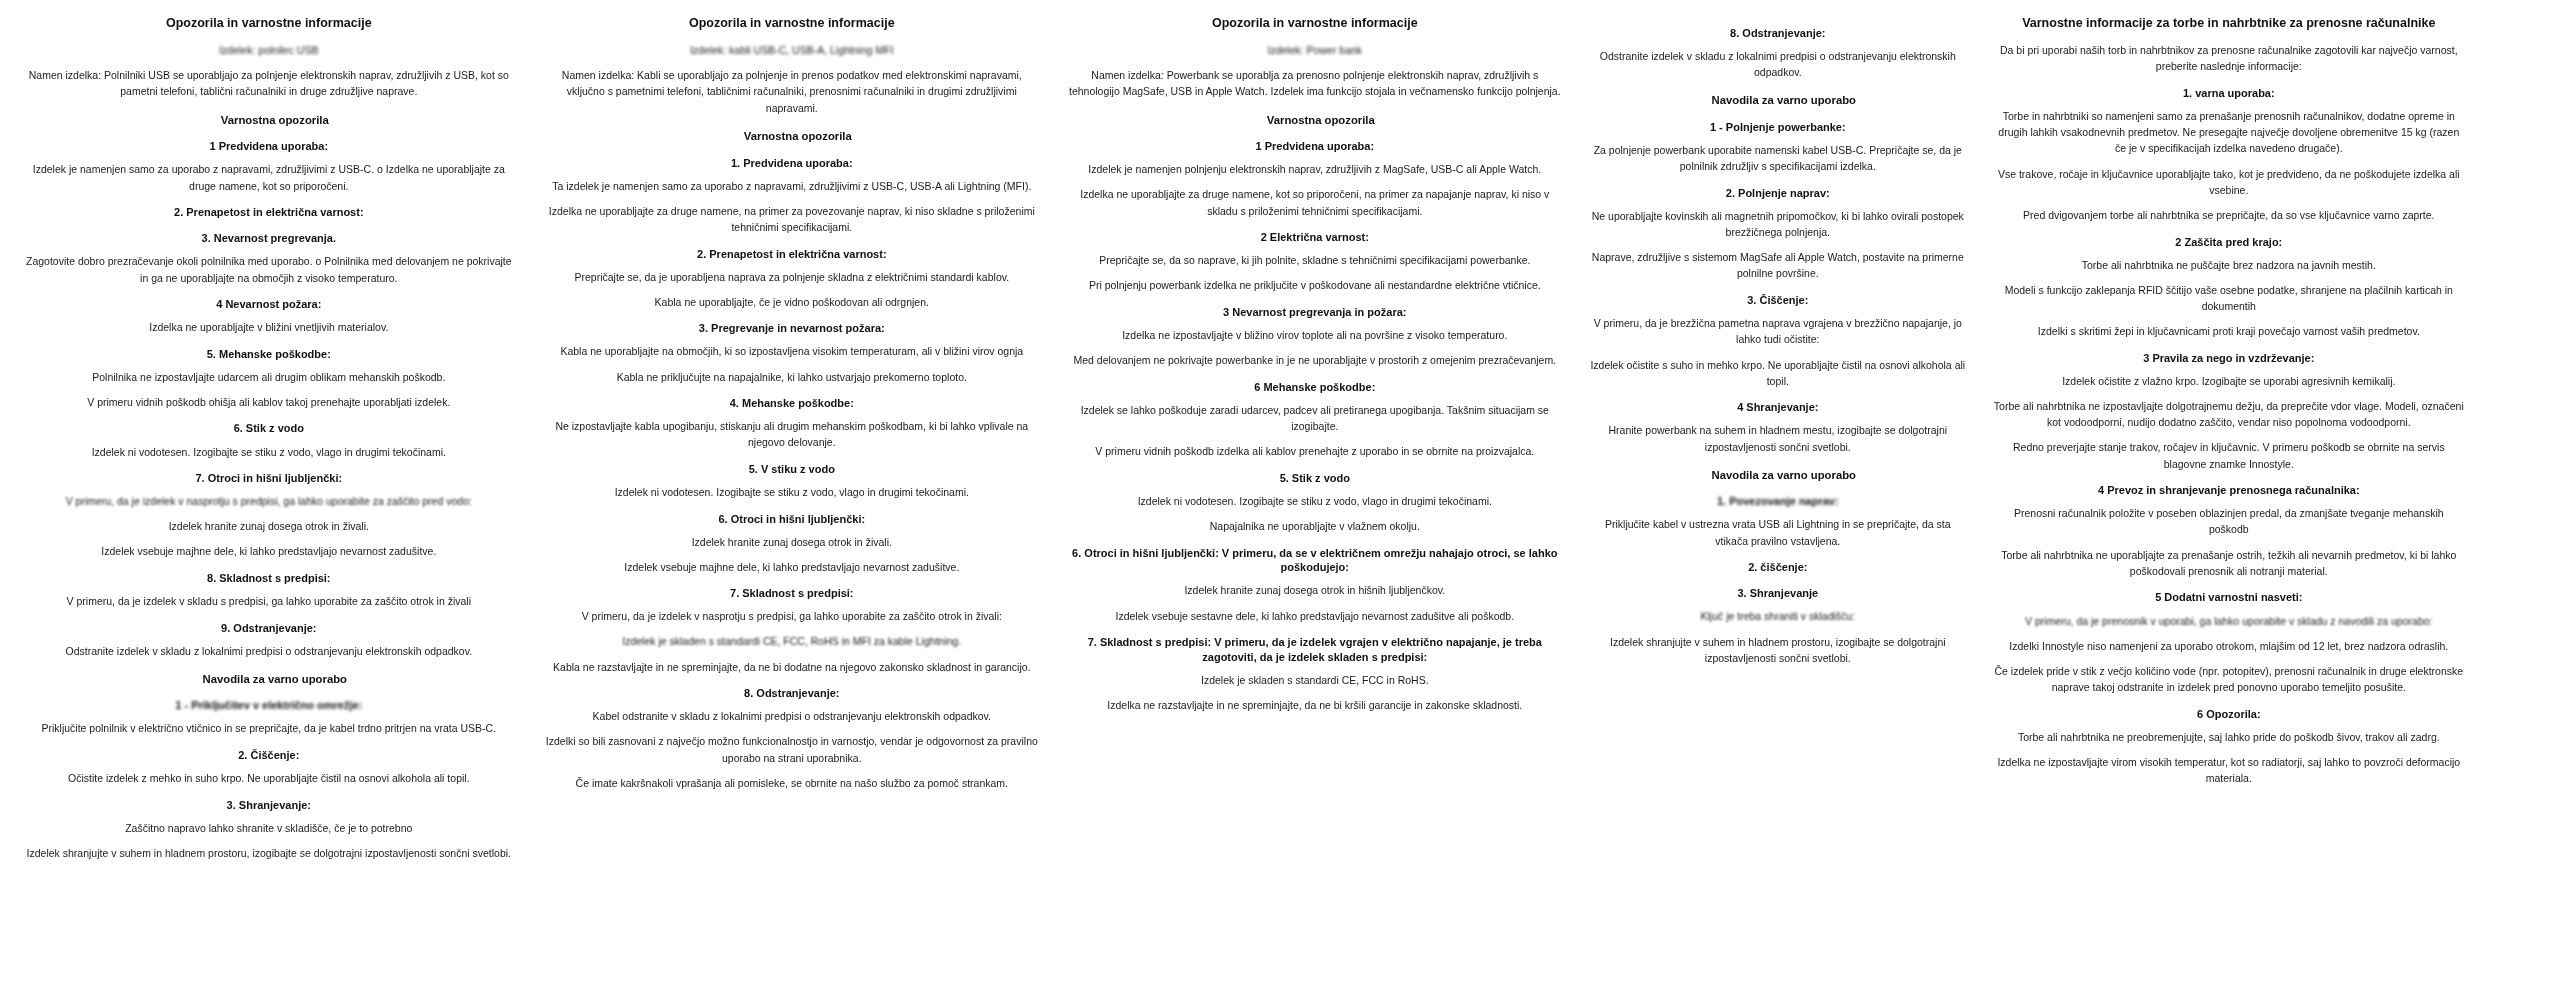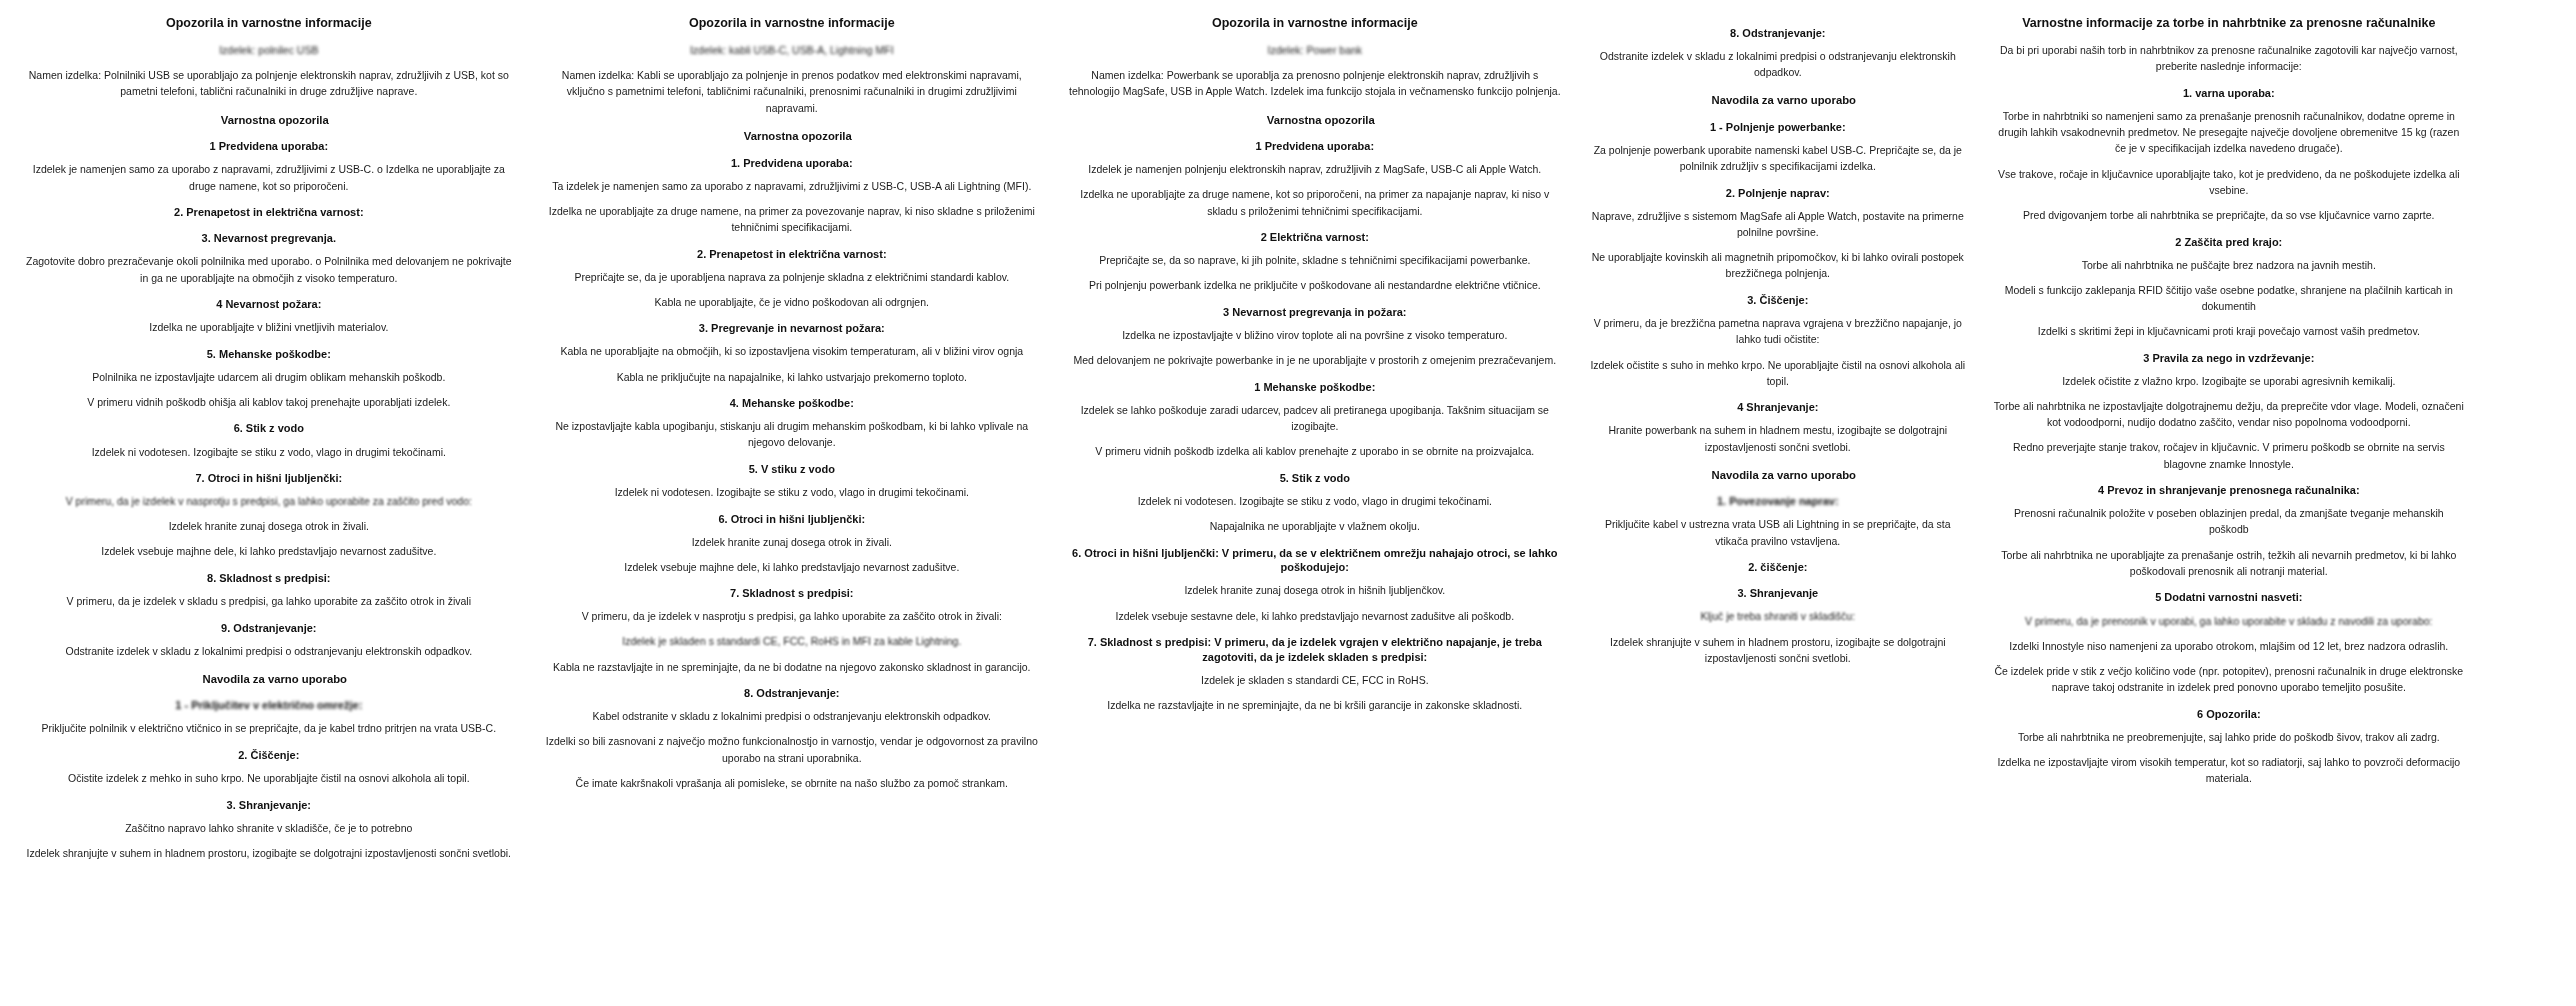--- a/index.html
+++ b/index.html
@@ -149,42 +149,42 @@
       <h3 class="sub-title">Varnostna opozorila</h3>
       <h4 class="item-title">1 Predvidena uporaba:</h4>
       <p class="body-text">Izdelek je namenjen polnjenju elektronskih naprav, združljivih z MagSafe, USB-C ali Apple Watch.</p>
       <p class="body-text">Izdelka ne uporabljajte za druge namene, kot so priporočeni, na primer za napajanje naprav, ki niso v skladu s priloženimi tehničnimi specifikacijami.</p>
       <h4 class="item-title">2 Električna varnost:</h4>
       <p class="body-text">Prepričajte se, da so naprave, ki jih polnite, skladne s tehničnimi specifikacijami powerbanke.</p>
       <p class="body-text">Pri polnjenju powerbank izdelka ne priključite v poškodovane ali nestandardne električne vtičnice.</p>
       <h4 class="item-title">3 Nevarnost pregrevanja in požara:</h4>
       <p class="body-text">Izdelka ne izpostavljajte v bližino virov toplote ali na površine z visoko temperaturo.</p>
       <p class="body-text">Med delovanjem ne pokrivajte powerbanke in je ne uporabljajte v prostorih z omejenim prezračevanjem.</p>
-      <h4 class="item-title">1 Mehanske poškodbe:</h4>
+      <h4 class="item-title">6 Mehanske poškodbe:</h4>
       <p class="body-text">Izdelek se lahko poškoduje zaradi udarcev, padcev ali pretiranega upogibanja. Takšnim situacijam se izogibajte.</p>
       <p class="body-text">V primeru vidnih poškodb izdelka ali kablov prenehajte z uporabo in se obrnite na proizvajalca.</p>
       <h4 class="item-title">5. Stik z vodo</h4>
       <p class="body-text">Izdelek ni vodotesen. Izogibajte se stiku z vodo, vlago in drugimi tekočinami.</p>
       <p class="body-text">Napajalnika ne uporabljajte v vlažnem okolju.</p>
       <h4 class="item-title">6. Otroci in hišni ljubljenčki: V primeru, da se v električnem omrežju nahajajo otroci, se lahko poškodujejo:</h4>
       <p class="body-text">Izdelek hranite zunaj dosega otrok in hišnih ljubljenčkov.</p>
       <p class="body-text">Izdelek vsebuje sestavne dele, ki lahko predstavljajo nevarnost zadušitve ali poškodb.</p>
       <h4 class="item-title">7. Skladnost s predpisi: V primeru, da je izdelek vgrajen v električno napajanje, je treba zagotoviti, da je izdelek skladen s predpisi:</h4>
       <p class="body-text">Izdelek je skladen s standardi CE, FCC in RoHS.</p>
       <p class="body-text">Izdelka ne razstavljajte in ne spreminjajte, da ne bi kršili garancije in zakonske skladnosti.</p>
     </div>
     <div class="column col-4">
       <h4 class="item-title">8. Odstranjevanje:</h4>
       <p class="body-text">Odstranite izdelek v skladu z lokalnimi predpisi o odstranjevanju elektronskih odpadkov.</p>
       <h3 class="sub-title">Navodila za varno uporabo</h3>
       <h4 class="item-title">1 - Polnjenje powerbanke:</h4>
       <p class="body-text">Za polnjenje powerbank uporabite namenski kabel USB-C. Prepričajte se, da je polnilnik združljiv s specifikacijami izdelka.</p>
       <h4 class="item-title">2. Polnjenje naprav:</h4>
+      <p class="body-text">Ne uporabljajte kovinskih ali magnetnih pripomočkov, ki bi lahko ovirali postopek brezžičnega polnjenja.</p>
       <p class="body-text">Naprave, združljive s sistemom MagSafe ali Apple Watch, postavite na primerne polnilne površine.</p>
-      <p class="body-text">Ne uporabljajte kovinskih ali magnetnih pripomočkov, ki bi lahko ovirali postopek brezžičnega polnjenja.</p>
       <h4 class="item-title">3. Čiščenje:</h4>
       <p class="body-text">V primeru, da je brezžična pametna naprava vgrajena v brezžično napajanje, jo lahko tudi očistite:</p>
       <p class="body-text">Izdelek očistite s suho in mehko krpo. Ne uporabljajte čistil na osnovi alkohola ali topil.</p>
       <h4 class="item-title">4 Shranjevanje:</h4>
       <p class="body-text">Hranite powerbank na suhem in hladnem mestu, izogibajte se dolgotrajni izpostavljenosti sončni svetlobi.</p>
       <h3 class="sub-title">Navodila za varno uporabo</h3>
       <h4 class="item-title blurred">1. Povezovanje naprav:</h4>
       <p class="body-text">Priključite kabel v ustrezna vrata USB ali Lightning in se prepričajte, da sta vtikača pravilno vstavljena.</p>
       <h4 class="item-title">2. čiščenje:</h4>
       <h4 class="item-title">3. Shranjevanje</h4>

